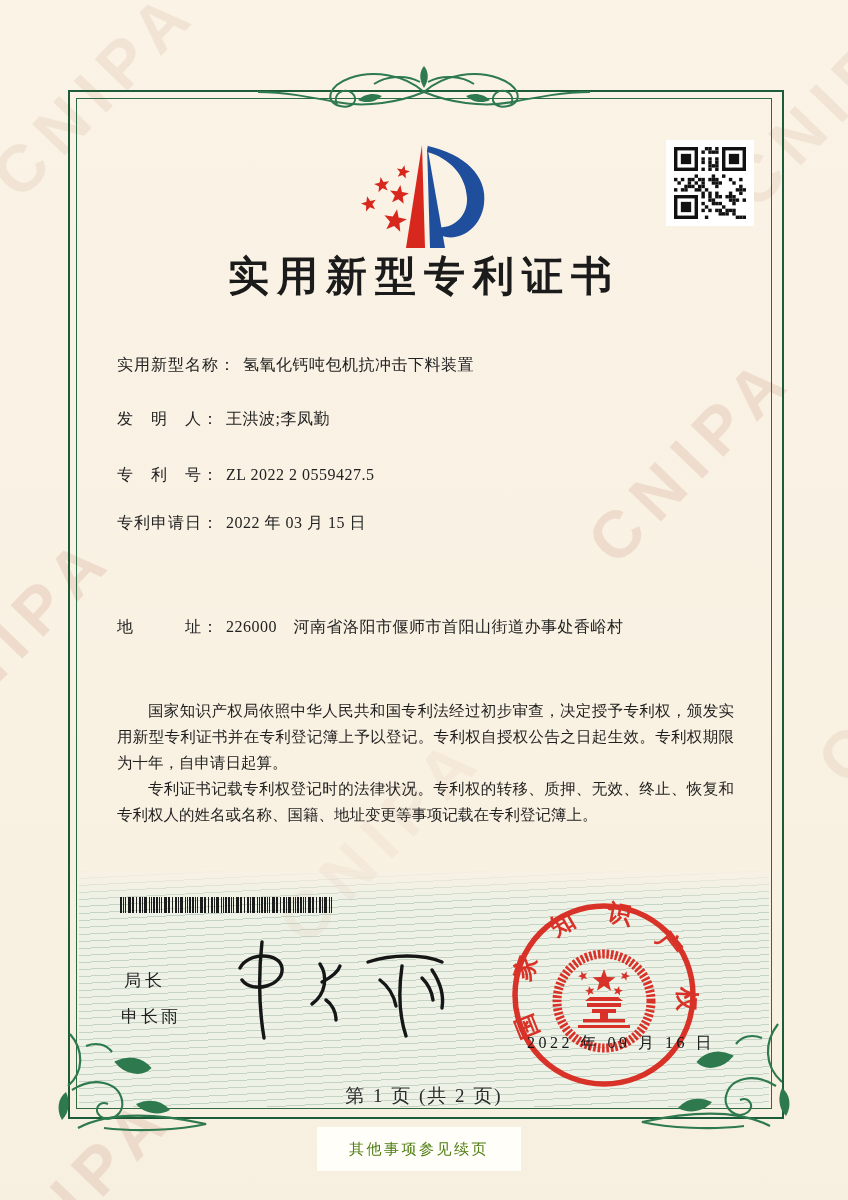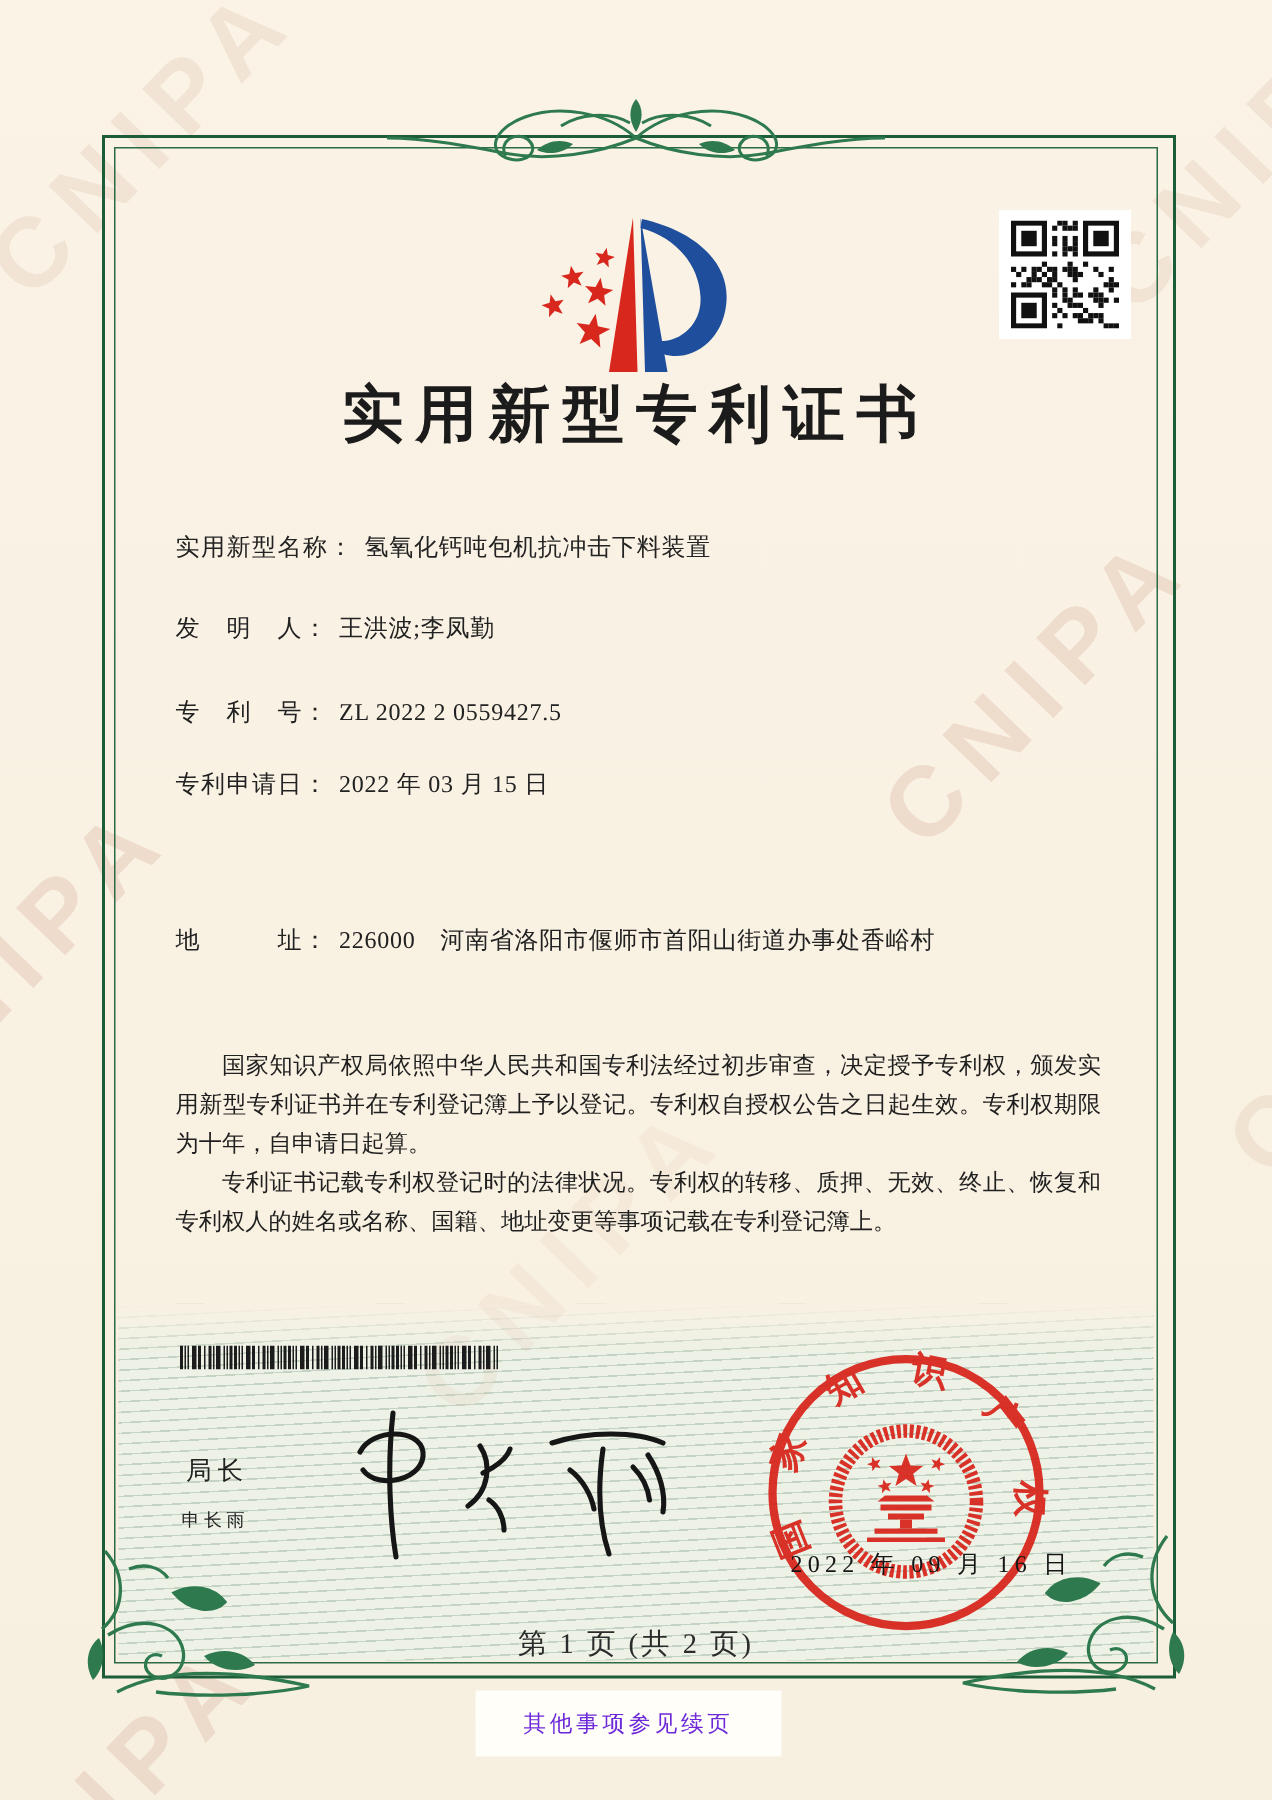--- a/index.html
+++ b/index.html
@@ -31,28 +31,28 @@
   .frow{position:absolute;left:117px;font-size:16px;white-space:nowrap;z-index:3;color:#222;}
   .frow .lab{letter-spacing:1px;}
   .frow .val{margin-left:7px;letter-spacing:.5px;}
   .r1{top:355px}.r2{top:409px}.r3{top:465px}.r4{top:513px}.r5{top:565px}.r6{top:617px}.r7{top:663px}
   .gcol2{position:absolute;left:333px;}
   .bodytext{position:absolute;left:117px;top:698px;width:617px;z-index:3;
             font-size:15.5px;line-height:26px;text-align:justify;color:#1f1f1f;}
   .bodytext p{margin:0;text-indent:2em;}
   .barcode{position:absolute;left:120px;top:897px;z-index:3;}
   .btitle{position:absolute;left:124px;top:969px;font-size:17px;letter-spacing:4px;z-index:3;color:#222;}
-  .bname{position:absolute;left:121px;top:1005px;font-size:12px;letter-spacing:3px;z-index:3;color:#222;}
+  .bname{position:absolute;left:121px;top:1005px;font-size:17px;letter-spacing:3px;z-index:3;color:#222;}
   .sig{position:absolute;left:226px;top:934px;z-index:4;}
   .sealwrap{position:absolute;left:507px;top:898px;z-index:3;opacity:.95;}
   .sealdate{position:absolute;left:527px;top:1033px;z-index:5;font-size:16px;letter-spacing:3.5px;color:#151515;}
   .pagefoot{position:absolute;left:0;right:0;top:1083px;text-align:center;z-index:3;
             font-size:19px;letter-spacing:2px;color:#2b2b2b;}
   .contbox{position:absolute;left:317px;top:1127px;width:204px;height:44px;background:#fffef9;z-index:4;
-           display:flex;align-items:center;justify-content:center;font-size:15px;letter-spacing:2.5px;color:#6d28d9;}
+           display:flex;align-items:center;justify-content:center;font-size:15px;letter-spacing:2.5px;color:#4d7c0f;}
   .orn{position:absolute;z-index:4;}
   .orn.topc{left:254px;top:62px;}
   .orn.bl{left:56px;top:1032px;}
   .orn.br{left:592px;top:1022px;}
 </style>
 </head>
 <body>
 
 <div class="page">
 

